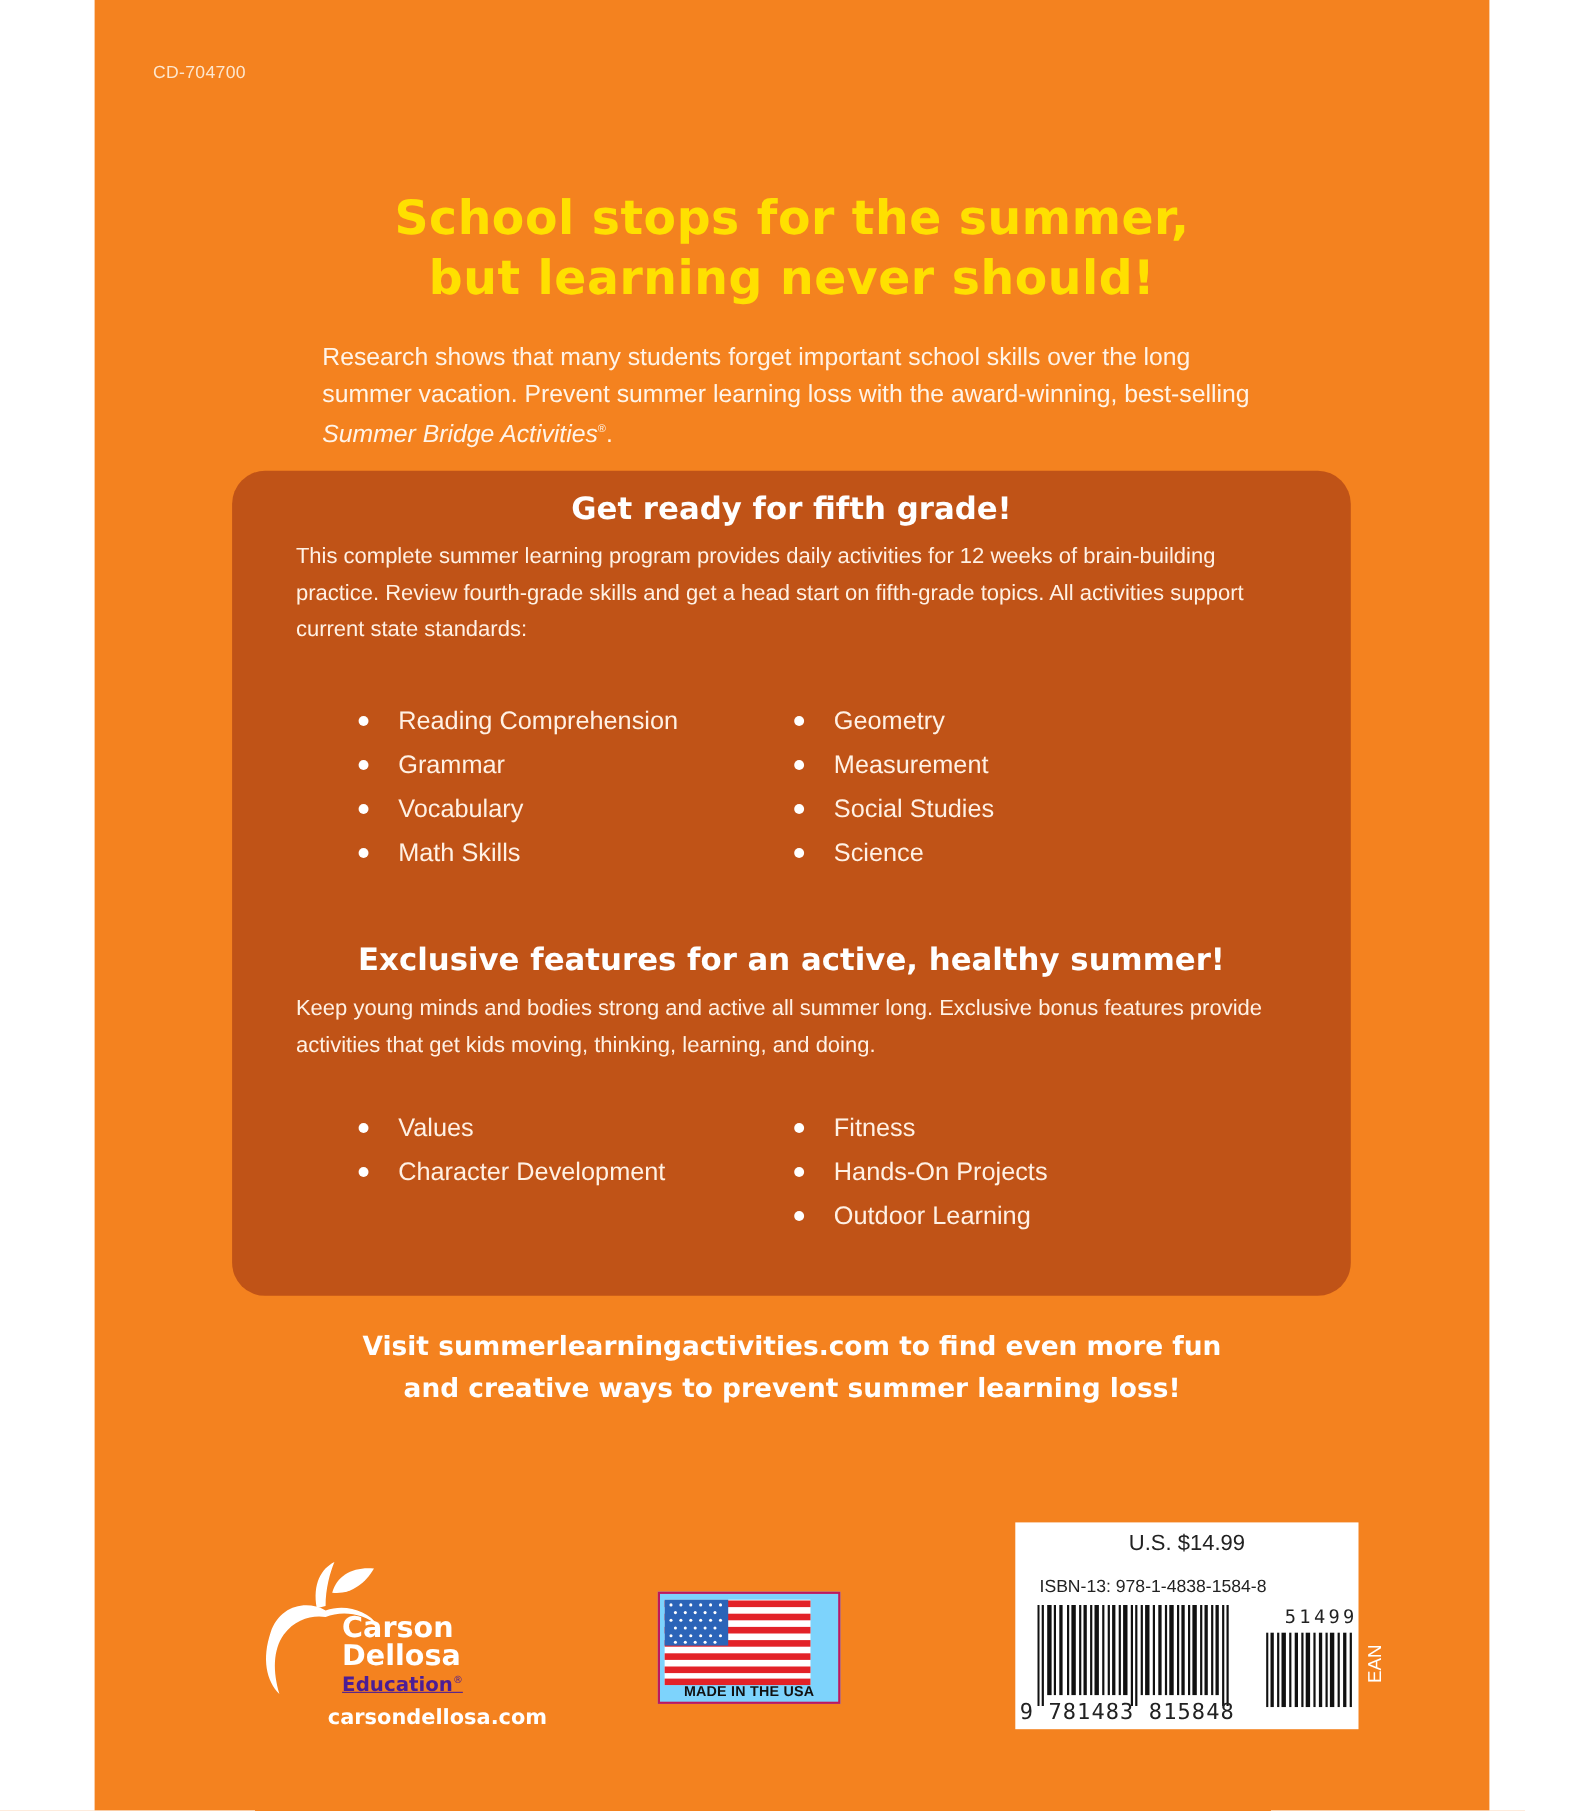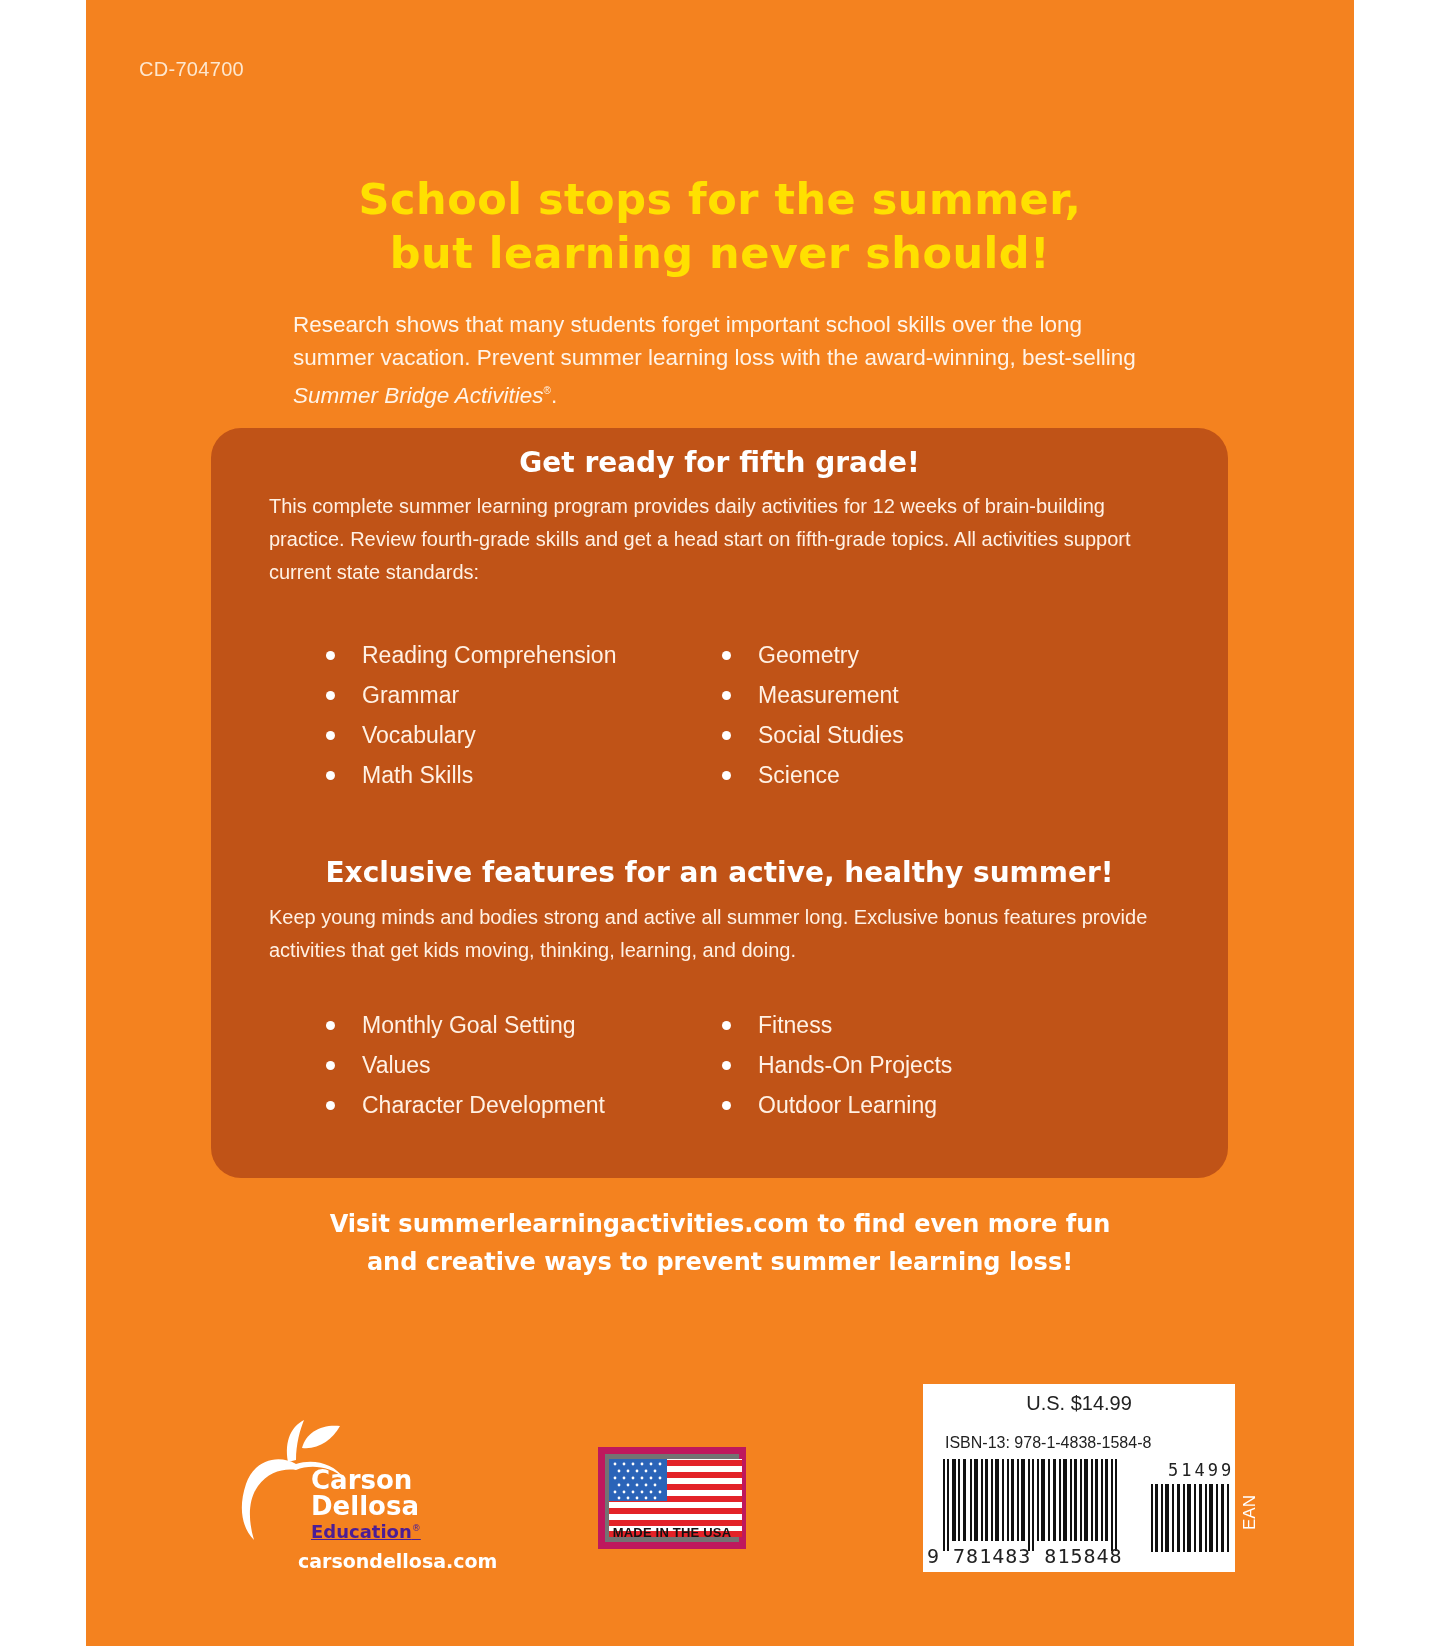--- a/index.html
+++ b/index.html
@@ -3,21 +3,21 @@
 <meta charset="utf-8">
 <style>
   * { box-sizing: border-box; margin: 0; padding: 0; }
   html, body { width: 1440px; height: 1646px; background: #ffffff; overflow: hidden; }
   body { position: relative; font-family: "DejaVu Sans", sans-serif; }
   .cover {
     position: absolute; left: 86px; top: 0; width: 1268px; height: 1646px;
     background: #f4821f;
   }
   .code {
-    position: absolute; left: 53px; top: 58px; font-size: 20px; color: #fde7cf;
+    position: absolute; left: 53px; top: 58px; font-size: 16px; color: #fde7cf;
     font-family: "Liberation Sans", sans-serif; letter-spacing: 0.3px; text-align: center;
   }
   .headline {
     position: absolute; left: 0; width: 100%; top: 172px; text-align: center;
     color: #ffe000; font-family: "DejaVu Sans", sans-serif; font-weight: bold;
     font-size: 43px; line-height: 54px; letter-spacing: 0.5px;
   }
   .intro {
     position: absolute; left: 207px; top: 308px; width: 860px;
     color: #fff4e8; font-family: "Liberation Sans", sans-serif; font-size: 22.5px; line-height: 33px;
@@ -59,22 +59,22 @@
   .logo .edu {
     position: absolute; left: 85px; top: 121px; color: #4c1d95; font-family: "DejaVu Sans", sans-serif;
     font-weight: bold; font-size: 18px; text-decoration: underline;
   }
   .logo .edu sup { font-size: 9px; font-weight: normal; }
   .logo .site {
     position: absolute; left: 72px; top: 150px; color: #fff; font-family: "DejaVu Sans", sans-serif;
     font-weight: bold; font-size: 19px; white-space: nowrap;
   }
   .usa {
-    position: absolute; left: 512px; top: 1447px; width: 148px; height: 102px;
-    background: #737373; border: 7px solid #be185d;
+    position: absolute; left: 512px; top: 1447px; width: 166px; height: 102px;
+    background: #7dd3fc; border: 2px solid #be185d;
   }
   .usa .flag { position: absolute; left: 4px; top: 5px; width: 133px; height: 78px; }
   .usa .made {
     position: absolute; left: 0; bottom: 2px; width: 100%; text-align: center;
     font-family: "Liberation Sans", sans-serif; font-weight: bold; font-size: 13px; color: #111; letter-spacing: 0.2px;
   }
   .barcode {
     position: absolute; left: 837px; top: 1384px; width: 312px; height: 188px; background: #fff;
   }
   .barcode .price {
@@ -120,21 +120,20 @@
     <ul class="list" style="left:508px; top:207px;">
       <li>Geometry</li>
       <li>Measurement</li>
       <li>Social Studies</li>
       <li>Science</li>
     </ul>
 
     <h2 style="top:428px">Exclusive features for an active, healthy summer!</h2>
     <p style="top:473px">Keep young minds and bodies strong and active all summer long. Exclusive bonus features provide activities that get kids moving, thinking, learning, and doing.</p>
     <ul class="list" style="left:112px; top:577px;">
-      <li>Monthly Goal Setting</li>
       <li>Values</li>
       <li>Character Development</li>
     </ul>
     <ul class="list" style="left:508px; top:577px;">
       <li>Fitness</li>
       <li>Hands-On Projects</li>
       <li>Outdoor Learning</li>
     </ul>
   </div>
 

